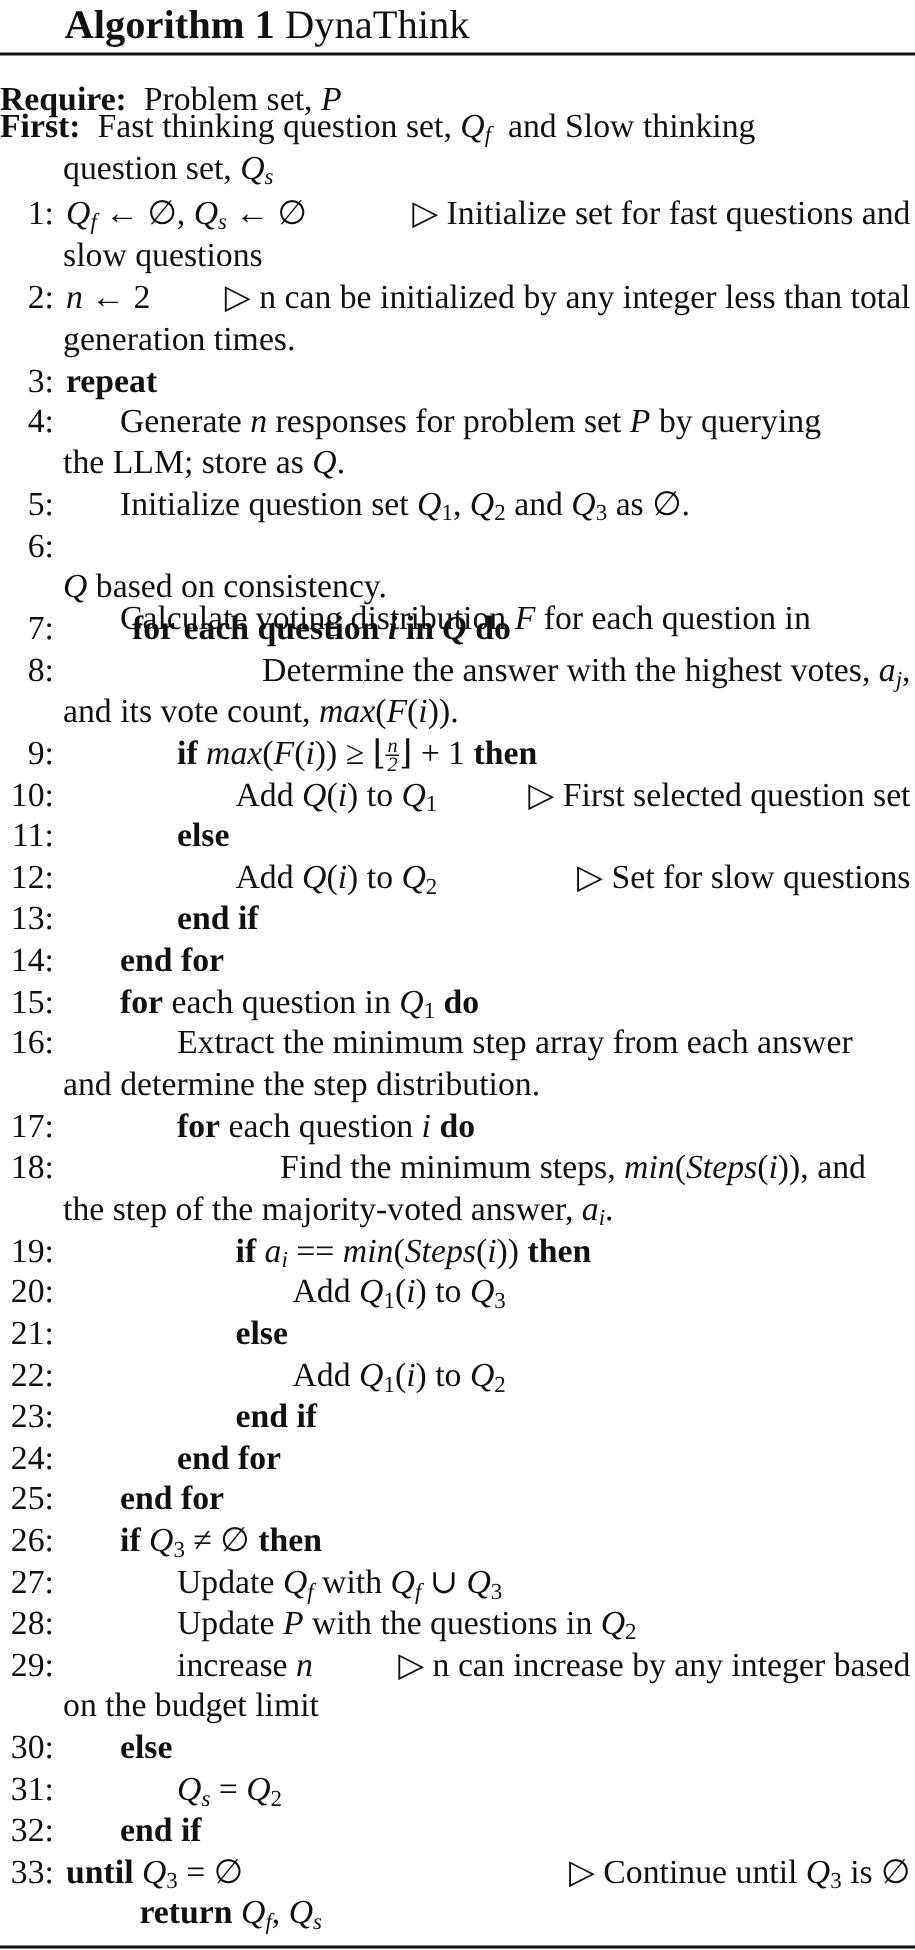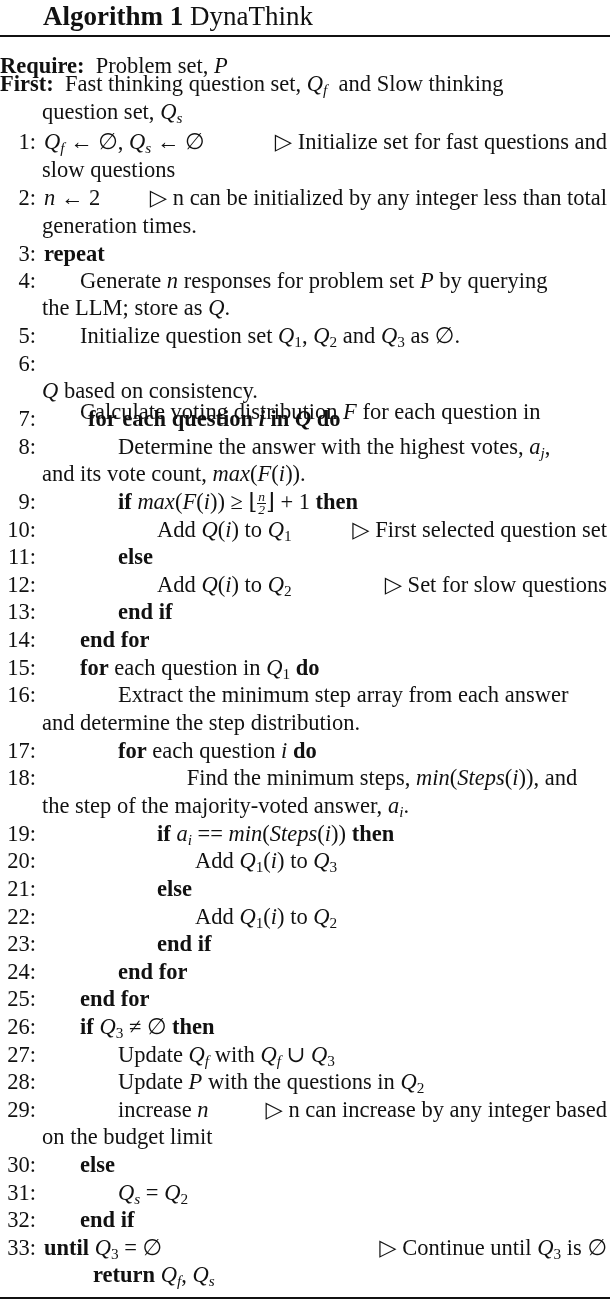--- a/index.html
+++ b/index.html
@@ -77,21 +77,21 @@
 </div>
 <div class="ln wrap" style="top:377px;"><i>Q</i> based on consistency.</div>
 
 <div class="ln" style="top:405px;">
   <span class="num">7:</span>
   <span class="body" style="left:88px;font-weight:bold;"><b>for</b> each question <i>i</i> in <i>Q</i> <b>do</b></span>
 </div>
 
 <div class="ln" style="top:433px;">
   <span class="num">8:</span>
-  <span class="body" style="left:118px;">Determine the answer with the highest votes, <i>a</i><sub><i>j</i></sub>,</span>
+  <span class="body" style="left:118px;text-align:right;">Determine the answer with the highest votes, <i>a</i><sub><i>j</i></sub>,</span>
 </div>
 <div class="ln wrap" style="top:460px;">and its vote count, <i>max</i>(<i>F</i>(<i>i</i>)).</div>
 
 <div class="ln" style="top:488px;">
   <span class="num">9:</span>
   <span class="body" style="left:118px;"><b>if</b> <i>max</i>(<i>F</i>(<i>i</i>)) ≥ ⌊<span class="frac"><span class="n">n</span><span>2</span></span>⌋ + 1 <b>then</b></span>
 </div>
 
 <div class="ln" style="top:516px;">
   <span class="num">10:</span>

